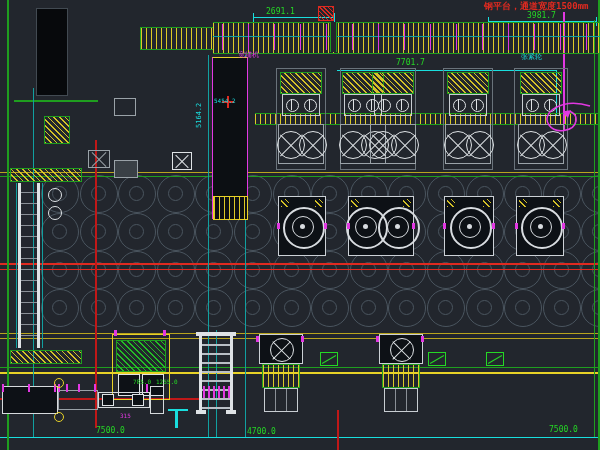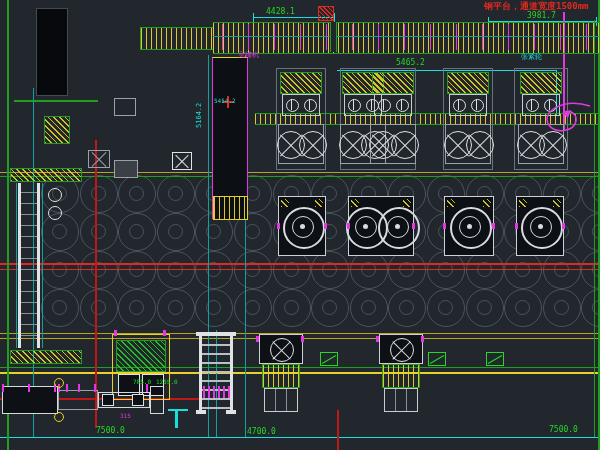--- a/index.html
+++ b/index.html
@@ -483,22 +483,22 @@
       <div class="abs" style="left: 0px; top: 6px; width: 16px; height: 1px; background: rgb(37, 216, 37); transform: rotate(-30deg);"></div>
     </div>
     <div class="abs" style="left: 428px; top: 352px; width: 16px; height: 12px; border: 1px solid rgb(37, 216, 37);">
       <div class="abs" style="left: 0px; top: 6px; width: 16px; height: 1px; background: rgb(37, 216, 37); transform: rotate(-30deg);"></div>
     </div>
     <div class="abs" style="left: 486px; top: 352px; width: 16px; height: 12px; border: 1px solid rgb(37, 216, 37);">
       <div class="abs" style="left: 0px; top: 6px; width: 16px; height: 1px; background: rgb(37, 216, 37); transform: rotate(-30deg);"></div>
     </div>
     <span class="t" style="left:484px;top:2px;font-size:9px;font-weight:bold;color:#e02a20;">钢平台，通道宽度1500mm</span>
   <span class="t" style="left:527px;top:12px;font-size:8px;color:#25d825;">3981.7</span>
-  <span class="t" style="left:266px;top:8px;font-size:8px;color:#25d825;">4428.1</span>
-  <span class="t" style="left:396px;top:59px;font-size:8px;color:#25d825;">5465.2</span>
+  <span class="t" style="left:266px;top:8px;font-size:8px;color:#25d825;">2691.1</span>
+  <span class="t" style="left:396px;top:59px;font-size:8px;color:#25d825;">7701.7</span>
   <span class="t" style="left:521px;top:54px;font-size:7px;color:#19dede;">张紧轮</span>
   <span class="t" style="left:238px;top:52px;font-size:7px;color:#e238e2;">宽辅机</span>
   <span class="t" style="left:196px;top:128px;font-size:7px;color:#19dede;transform:rotate(-90deg);transform-origin:left top;">5164.2</span>
   <span class="t" style="left:214px;top:98px;font-size:6px;color:#19dede;">5454.2</span>
   <span class="t" style="left:96px;top:427px;font-size:8px;color:#25d825;">7500.0</span>
   <span class="t" style="left:247px;top:428px;font-size:8px;color:#25d825;">4700.0</span>
   <span class="t" style="left:549px;top:426px;font-size:8px;color:#25d825;">7500.0</span>
   <span class="t" style="left:133px;top:379px;font-size:6px;color:#25d825;">785.0</span>
   <span class="t" style="left:156px;top:379px;font-size:6px;color:#25d825;">1255.0</span>
   <span class="t" style="left:120px;top:413px;font-size:6px;color:#e238e2;">315</span>

